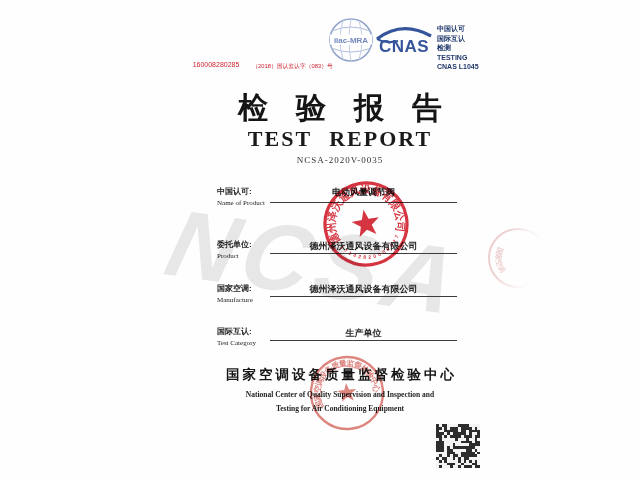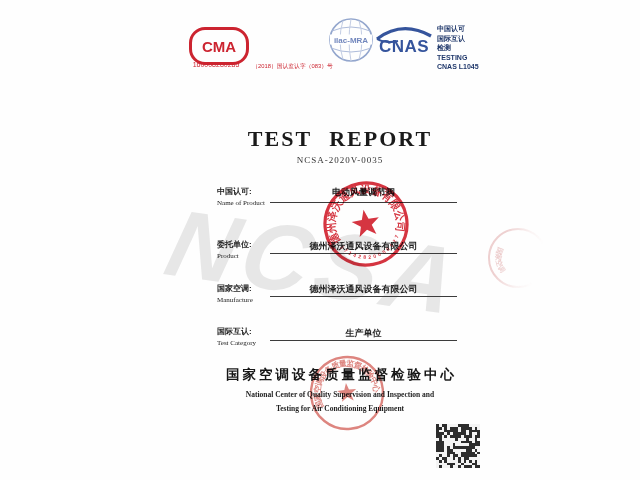--- a/index.html
+++ b/index.html
@@ -48,23 +48,20 @@
   
   .qr{left:436px;top:424px;width:44px;height:44px;background:#f4f4f4;z-index:2;}
 </style>
 </head>
 <body>
 
 <div class="frame">
 
   <div class="abs watermark">NCSA</div>
 
-  <div class="abs cma-box">
-    <span>CMA</span>
-  </div>
   <div class="abs cma-num">160008280285</div>
 
   <div class="abs cal-caption">（2018）国认监认字（083）号</div>
 
   <div class="abs cnas">
     <svg width="60" height="34" viewBox="0 0 60 34">
       <path d="M3 15 Q28 -4 57 12" fill="none" stroke="#35549c" stroke-width="3.2"></path>
       <path d="M3 15 Q12 20 24 17" fill="none" stroke="#35549c" stroke-width="2"></path>
       <text x="30" y="28" text-anchor="middle" font-size="17" font-weight="700" letter-spacing="0.5" fill="#35549c">CNAS</text>
     </svg>
@@ -83,20 +80,21 @@
   </div>
 
   <div class="abs accr">
     <div>中国认可</div>
     <div>国际互认</div>
     <div>检测</div>
     <div>TESTING</div>
     <div>CNAS L1045</div>
   </div>
 
+  <div class="abs title-zh">检验报告</div>
   <div class="abs title-en">TEST REPORT</div>
   <div class="abs report-no">NCSA-2020V-0035</div>
 
   <div>
     <div class="abs f-zh" style="top:186px">中国认可:</div>
     <div class="abs f-en" style="top:199px">Name of Product</div>
     <div class="abs f-val" style="top:186px">电动风量调节阀</div>
     <div class="abs f-line" style="top:202px"></div>
   </div>
   <div>

